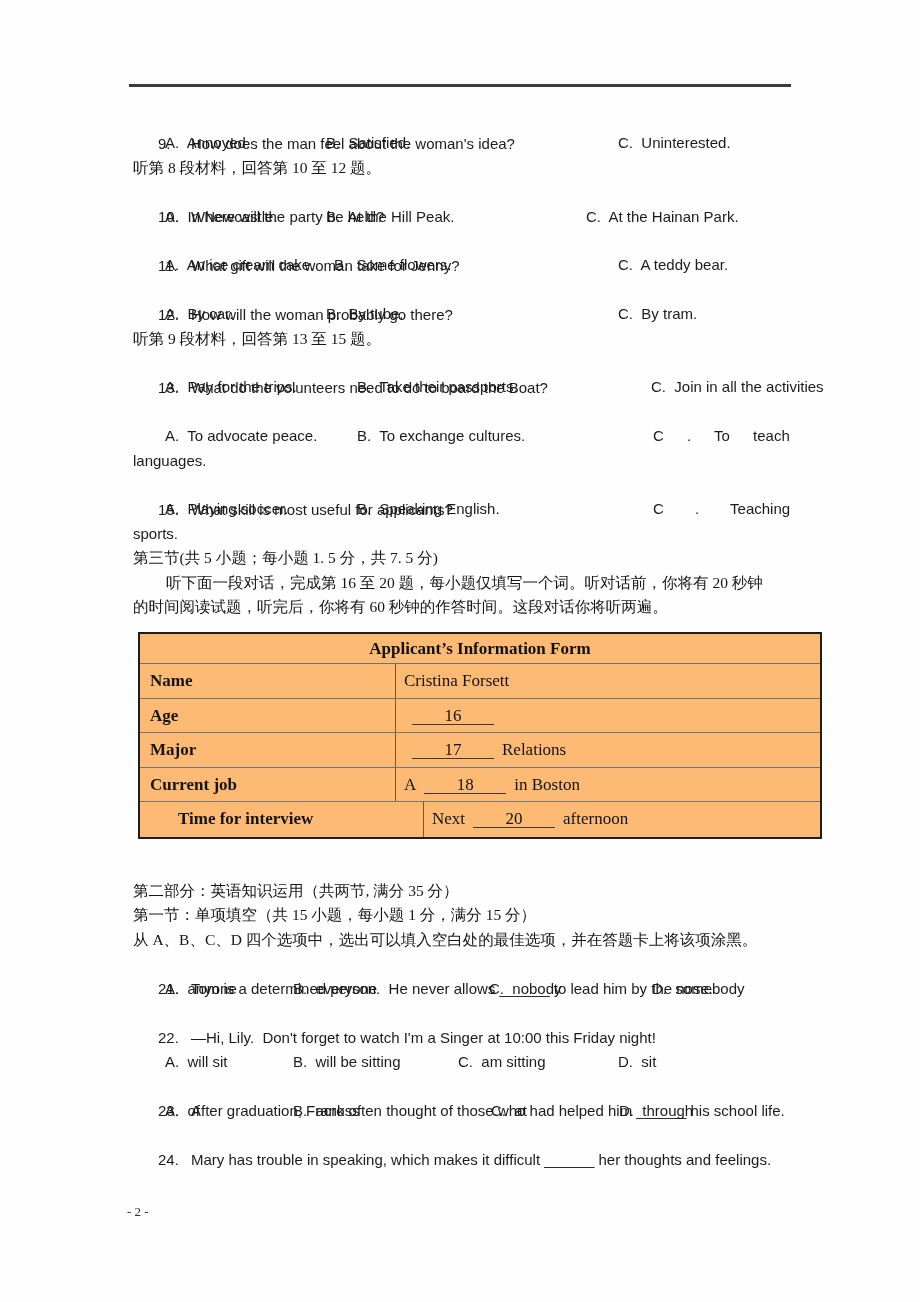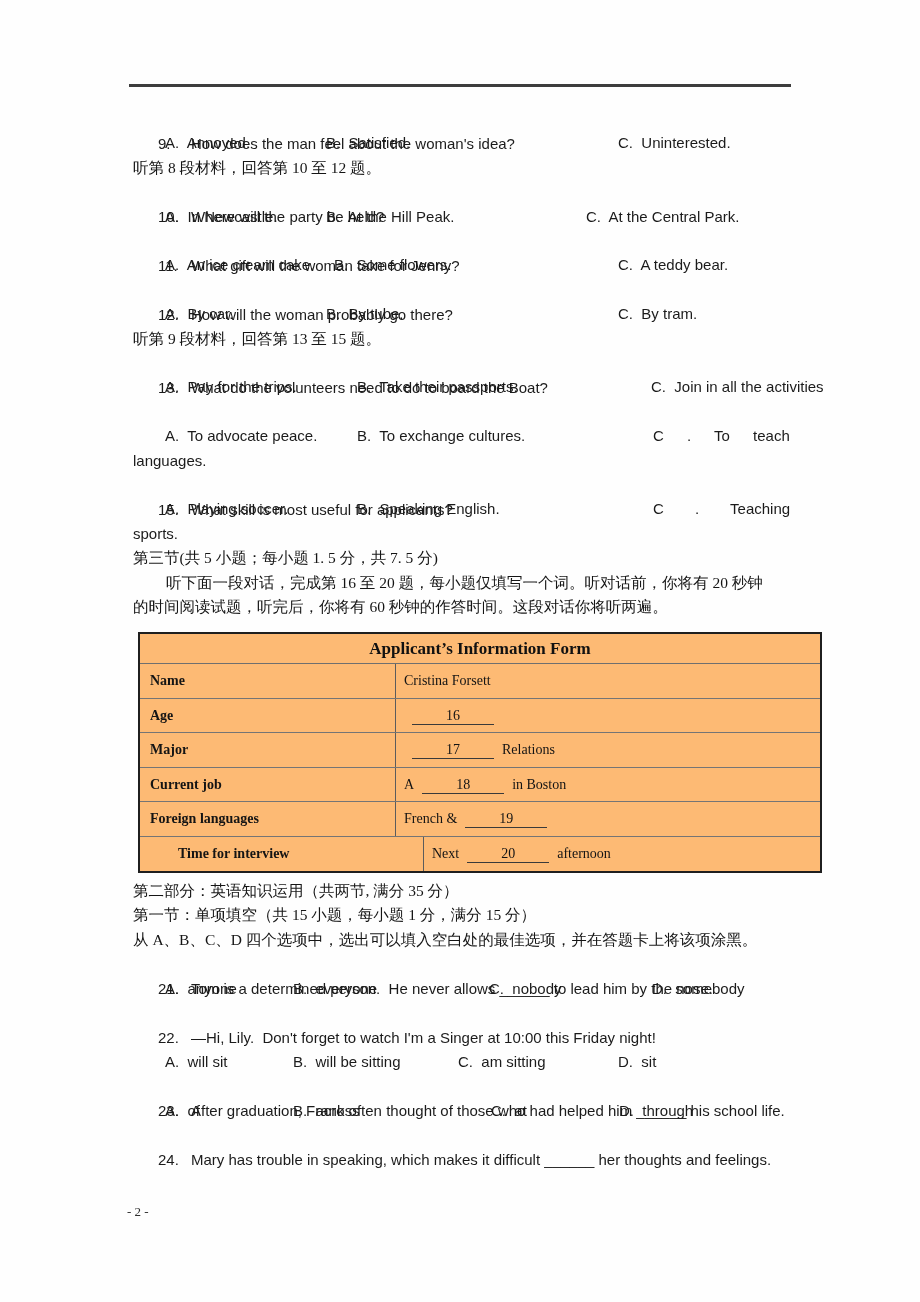--- a/index.html
+++ b/index.html
@@ -62,21 +62,21 @@
     font-weight: bold;
     font-size: 17px;
     border-bottom: 1px solid #6f6f6f;
     color: #111;
   }
   .frow {
     display: flex;
     height: 34.5px;
     line-height: 33px;
     border-bottom: 1px solid #757575;
-    font-size: 14px;
+    font-size: 17px;
     color: #141414;
   }
   .frow:last-child { border-bottom: none; padding-left: 28px; }
   .flabel {
     width: 256px;
     flex: none;
     border-right: 1px solid #5c5c5c;
     padding-left: 10px;
     font-weight: bold;
   }
@@ -117,21 +117,21 @@
     </div>
 
     <div class="ln cn" style="top:155px">听第 8 段材料，回答第 10 至 12 题。</div>
 
     <div class="ln" style="top:179px">
       <span class="qnum">10.</span><span class="qt">Where will the party be held?</span>
     </div>
     <div class="ln" style="top:204px">
       <span class="op" style="left:32px">A.  In Newcastle.</span>
       <span class="op" style="left:193px">B.  At the Hill Peak.</span>
-      <span class="op" style="left:453px">C.  At the Central Park.</span>
+      <span class="op" style="left:453px">C.  At the Hainan Park.</span>
     </div>
 
     <div class="ln" style="top:228px">
       <span class="qnum">11.</span><span class="qt">What gift will the woman take for Jenny?</span>
     </div>
     <div class="ln" style="top:252px">
       <span class="op" style="left:32px">A.  An ice cream cake.</span>
       <span class="op" style="left:201px">B.  Some flowers.</span>
       <span class="op" style="left:485px">C.  A teddy bear.</span>
     </div>
@@ -187,24 +187,20 @@
         <div class="flabel">Age</div>
         <div class="fval"><span class="blank">16</span></div>
       </div>
       <div class="frow">
         <div class="flabel">Major</div>
         <div class="fval"><span class="blank">17</span><span>Relations</span></div>
       </div>
       <div class="frow">
         <div class="flabel">Current job</div>
         <div class="fval"><span>A</span><span class="blank">18</span><span>in Boston</span></div>
-      </div>
-      <div class="frow">
-        <div class="flabel">Foreign languages</div>
-        <div class="fval"><span>French &amp;</span><span class="blank">19</span></div>
       </div>
       <div class="frow">
         <div class="flabel">Time for interview</div>
         <div class="fval"><span>Next</span><span class="blank">20</span><span>afternoon</span></div>
       </div>
     </div>
 
     <div class="ln cn" style="top:878px">第二部分：英语知识运用（共两节, 满分 35 分）</div>
     <div class="ln cn" style="top:902px">第一节：单项填空（共 15 小题，每小题 1 分，满分 15 分）</div>
     <div class="ln cn" style="top:927px">从 A、B、C、D 四个选项中，选出可以填入空白处的最佳选项，并在答题卡上将该项涂黑。</div>

